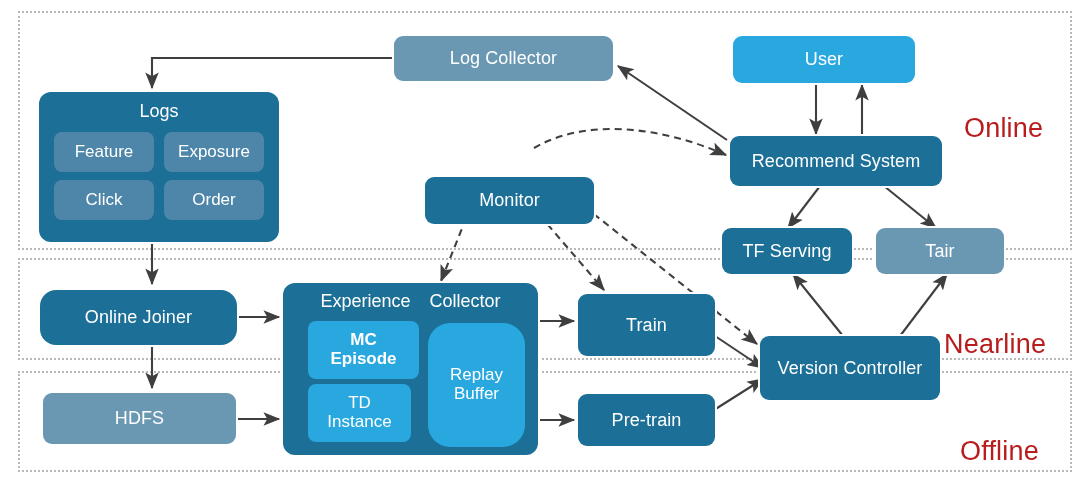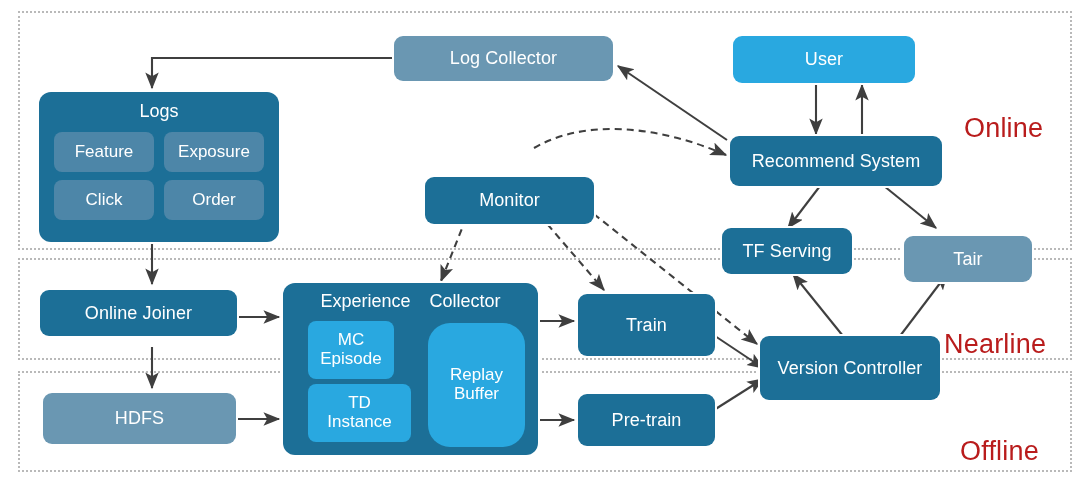--- a/index.html
+++ b/index.html
@@ -145,33 +145,33 @@
     <div class="chip c-chip" style="left:15px;top:88px;width:100px;height:40px;">Click</div>
     <div class="chip c-chip" style="left:125px;top:88px;width:100px;height:40px;">Order</div>
   </div>
 
   <div class="group" style="left:283px;top:283px;width:255px;height:172px;">
     <div class="group-title" style="top:8px;">
       <span>Experience</span>
       <span style="display:inline-block;width:9px;"></span>
       <span>Collector</span>
     </div>
-    <div class="chip inner-bright" style="left:25px;top:38px;width:86px;height:58px;white-space:pre-line;">MC
+    <div class="chip inner-bright" style="left:25px;top:38px;width:111px;height:58px;white-space:pre-line;font-weight:bold;">MC
 Episode</div>
     <div class="chip inner-bright" style="left:25px;top:101px;width:103px;height:58px;white-space:pre-line;">TD
 Instance</div>
     <div class="chip inner-bright" style="left:145px;top:40px;width:97px;height:124px;border-radius:22px;white-space:pre-line;">Replay
 Buffer</div>
   </div>
 
   <div class="node c-slate" style="left:394px;top:36px;width:219px;height:45px;">Log Collector</div>
   <div class="node c-bright" style="left:733px;top:36px;width:182px;height:47px;">User</div>
   <div class="node c-dark" style="left:730px;top:136px;width:212px;height:50px;">Recommend System</div>
   <div class="node c-dark" style="left:425px;top:149px;width:169px;height:47px;margin-top:28px;">Monitor</div>
   <div class="node c-dark" style="left:722px;top:228px;width:130px;height:46px;">TF Serving</div>
-  <div class="node c-slate" style="left:876px;top:236px;width:128px;height:46px;margin-left:28px;">Tair</div>
-  <div class="node c-dark" style="left:40px;top:290px;width:197px;height:46px;">Online Joiner</div>
+  <div class="node c-slate" style="left:876px;top:228px;width:128px;height:46px;">Tair</div>
+  <div class="node c-dark" style="left:40px;top:290px;width:197px;height:55px;border-radius:16px;">Online Joiner</div>
   <div class="node c-slate" style="left:43px;top:393px;width:193px;height:51px;">HDFS</div>
   <div class="node c-dark" style="left:578px;top:294px;width:137px;height:62px;">Train</div>
   <div class="node c-dark" style="left:578px;top:394px;width:137px;height:52px;">Pre-train</div>
   <div class="node c-dark" style="left:760px;top:336px;width:180px;height:64px;">Version Controller</div>
 
 </div>
 
 </body></html>

